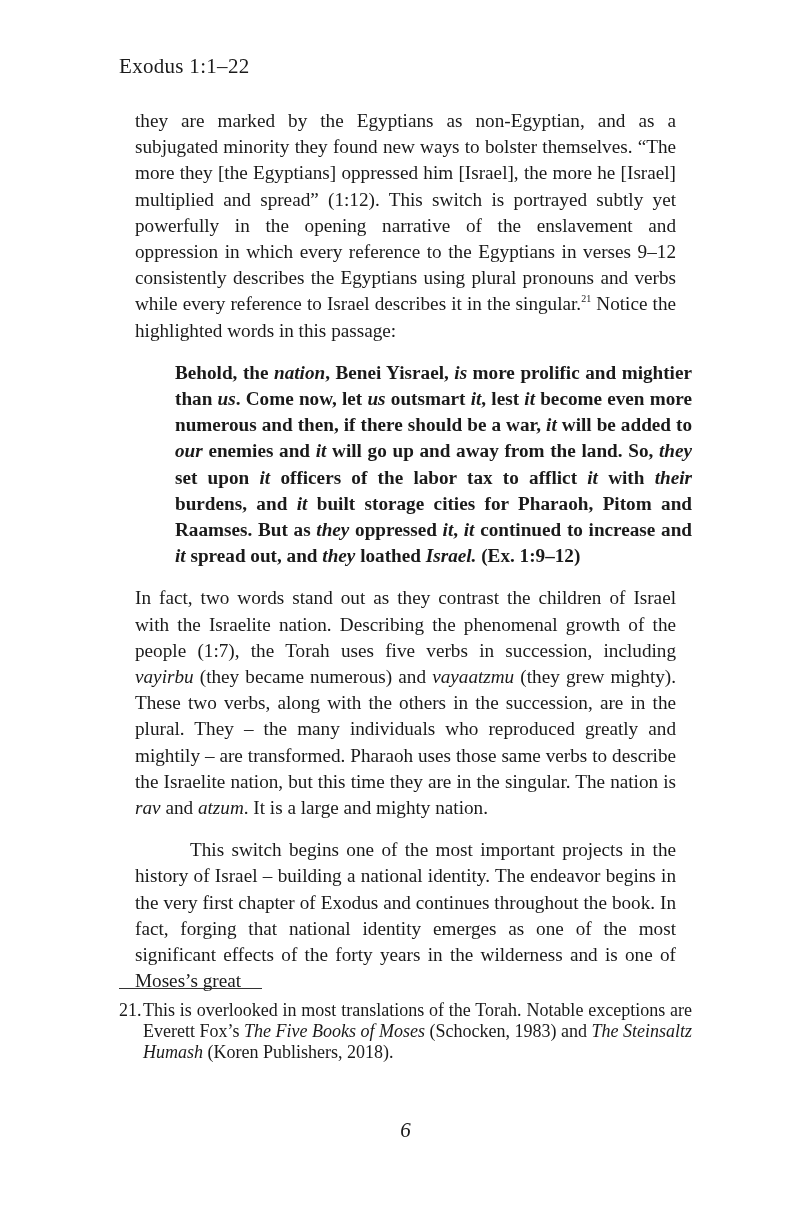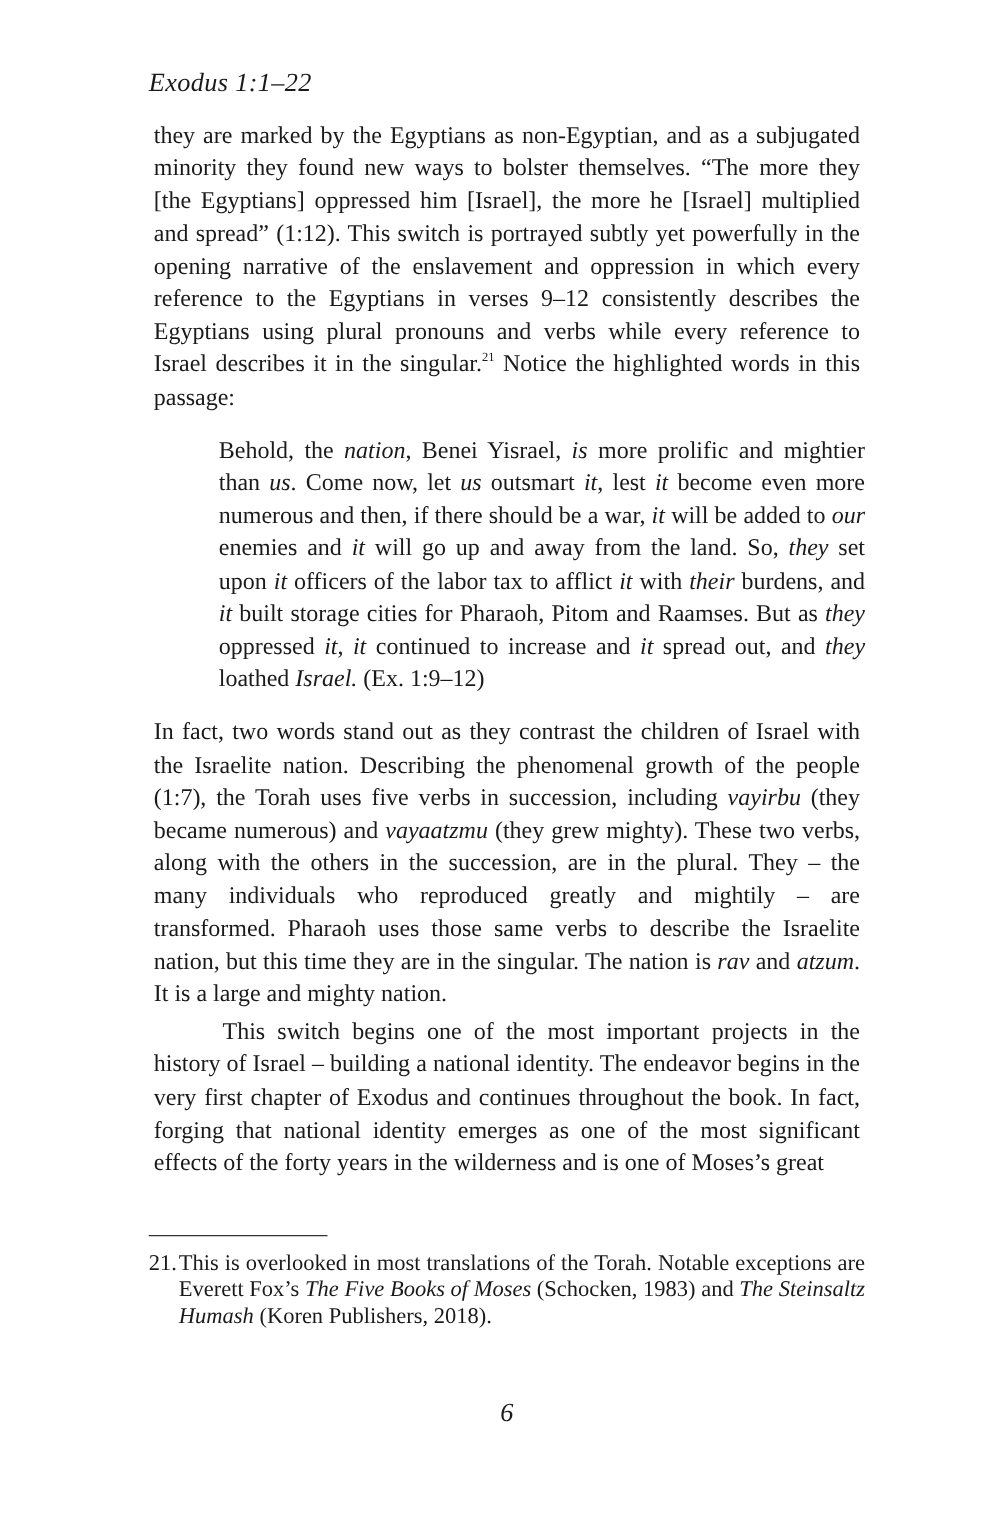--- a/index.html
+++ b/index.html
@@ -1,25 +1,25 @@
 <!DOCTYPE html>
 <html><head>
 <meta charset="utf-8">
 <style>
   html, body { margin: 0; padding: 0; background: #ffffff; }
   body { width: 800px; height: 1230px; position: relative; overflow: hidden;
          font-family: "Liberation Serif", "DejaVu Serif", serif; color: #1a1a1a; }
   .page { position: absolute; left: 119px; top: 0; width: 573px; }
-  .running-head { position: absolute; top: 54px; left: 0; font-style: italic;
+  .running-head { position: absolute; top: 54px; left: 0; 
                   font-size: 21px; letter-spacing: 0.3px; }
   .body-text { position: absolute; top: 92px; left: 0; width: 573px;
                font-size: 19.2px; line-height: 26.2px; text-align: justify; }
-  .body-text p { margin: 4px; }
+  .body-text p { margin: 16px; }
   .body-text p.indent { text-indent: 55px; }
-  .blockquote { margin: 16px 0 16px 56px !important; text-align: justify; }
+  .blockquote { margin: 16px 0 16px 56px !important; text-align: justify; font-weight: bold; }
   .fn-ref { font-size: 10px; vertical-align: 8px; line-height: 0; }
   .fn-rule { position: absolute; top: 988px; left: 0; width: 143px; height: 1px; background: #333; }
   .footnote { position: absolute; top: 1000px; left: 0; width: 573px;
               font-size: 18px; line-height: 21px; }
   .fn-num { position: absolute; left: 0; top: 0; }
   .fn-text { margin-left: 24px; text-align: justify; display: block; }
   .folio { position: absolute; top: 1118px; left: 0; width: 573px; text-align: center;
            font-style: italic; font-size: 21px; }
   em { font-style: italic; }
 </style>

